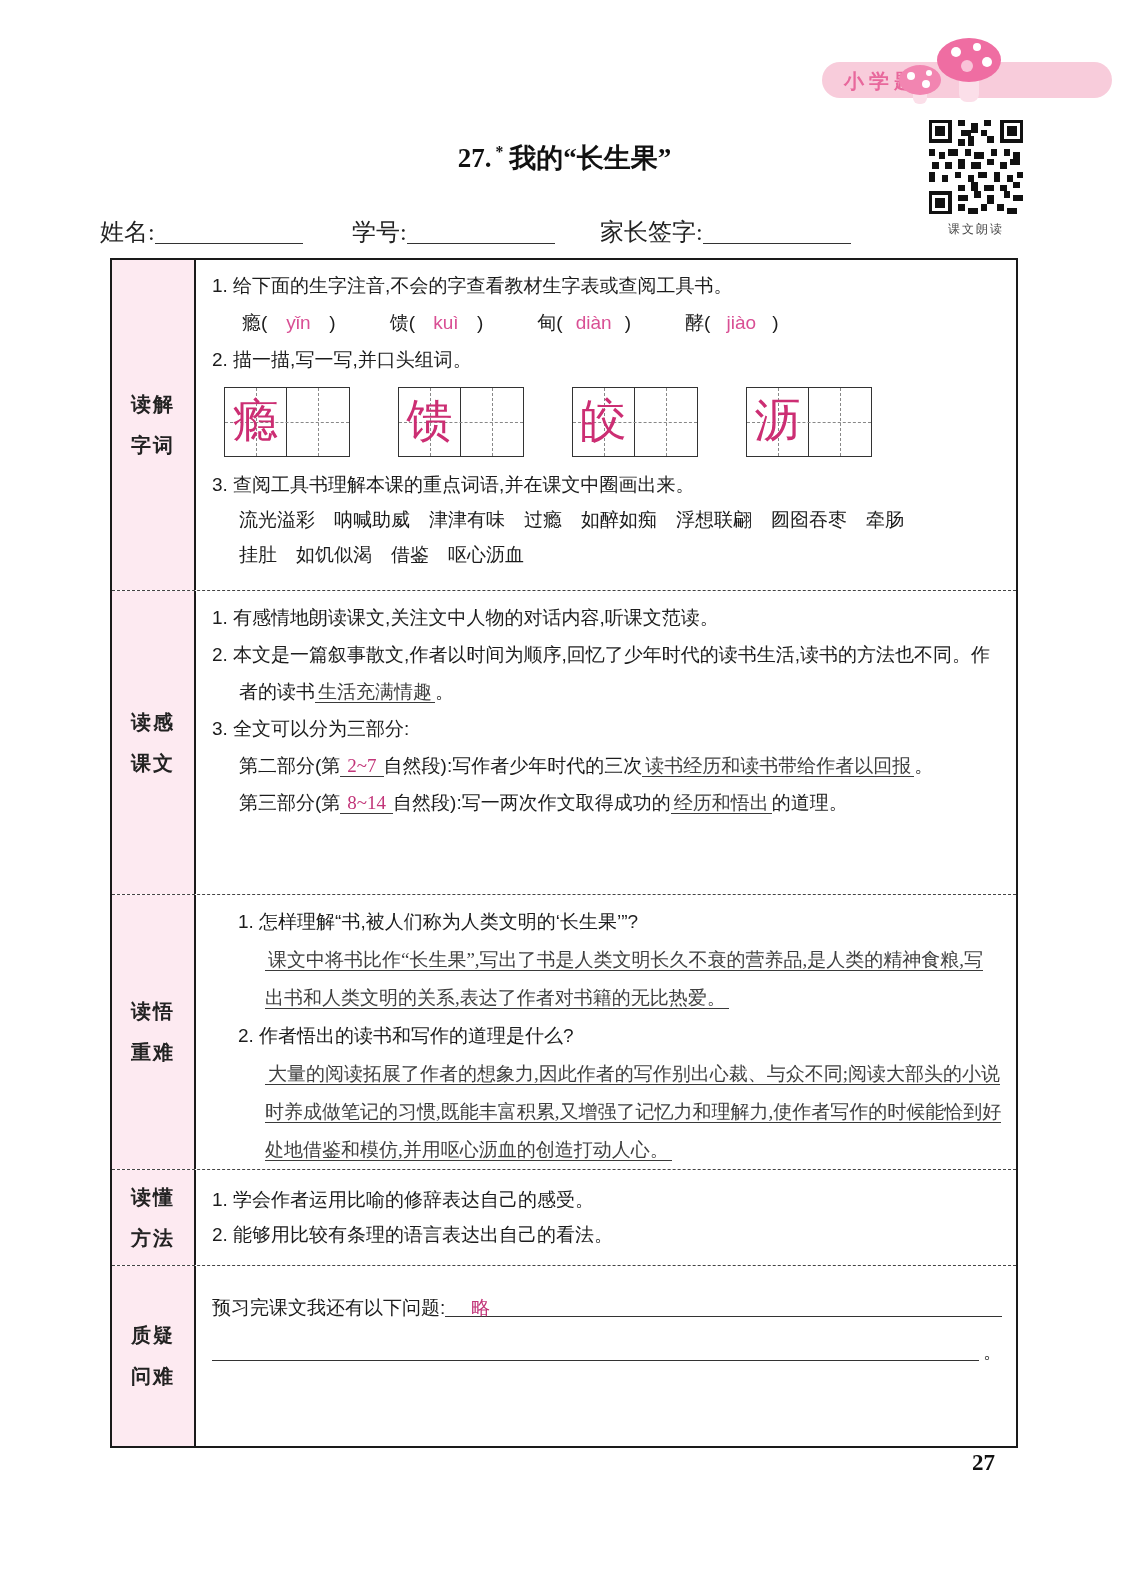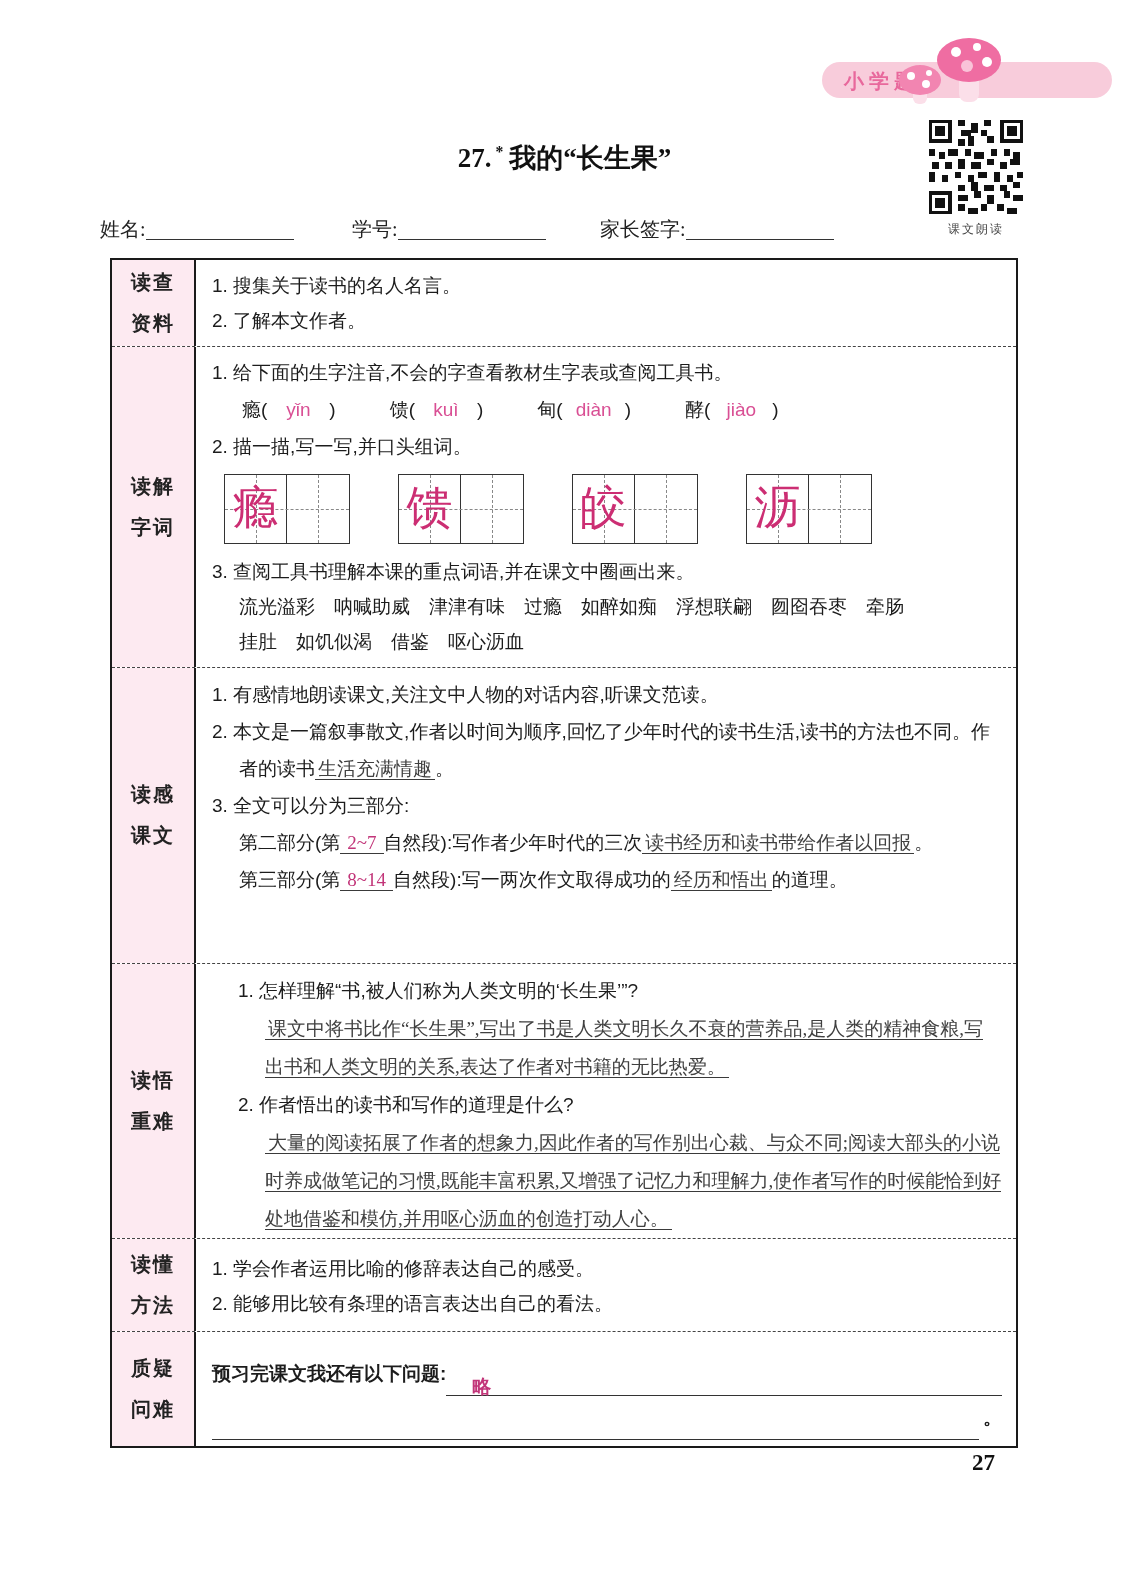--- a/index.html
+++ b/index.html
@@ -20,21 +20,21 @@
   
   .qr-wrap{position:absolute;left:929px;top:120px;width:94px;text-align:center;}
   .qr-caption{font-size:12px;color:#444;letter-spacing:2px;margin-top:3px;font-family:"Liberation Serif",serif;}
   
   .title{
     position:absolute;left:0;top:140px;width:1129px;text-align:center;
     font-family:"Liberation Serif",serif;font-weight:bold;font-size:27px;color:#111;
   }
   .title .star{vertical-align:super;font-size:58%;padding:0 6px 0 4px;}
   
-  .hdr-row{position:absolute;top:216px;left:0;width:1129px;height:34px;font-family:"Liberation Serif",serif;font-size:20px;color:#222;}
+  .hdr-row{position:absolute;top:216px;left:0;width:1129px;height:34px;font-family:"Liberation Serif",serif;font-size:24px;color:#222;}
   .hdr-field{position:absolute;top:0;}
   .hdr-line{display:inline-block;width:148px;border-bottom:1.6px solid #333;height:20px;vertical-align:-4px;}
   
   .sheet{
     position:absolute;left:110px;top:258px;width:908px;height:1190px;
     border:2px solid #1a1a1a;box-sizing:border-box;display:flex;flex-direction:column;
   }
   .section{display:flex;box-sizing:border-box;}
   .section + .section{border-top:1.6px dashed #444;}
   .labelcell{
@@ -62,21 +62,21 @@
   .tcell:first-child{border-right:1.4px solid #333;}
   .tcell::before{content:"";position:absolute;top:0;bottom:0;left:50%;border-left:1px dashed #888;}
   .tchar{
     position:absolute;left:0;right:0;top:50%;transform:translateY(-54%);
     text-align:center;font-size:46px;color:#cc2e73;font-family:"Liberation Serif",serif;z-index:2;
   }
   
   .s-reading .contentcell{line-height:37px;}
   .s-insight .contentcell{line-height:38px;padding-left:42px;}
   .s-question .contentcell{padding-top:20px;line-height:44px;font-size:19px;}
-  .qline{display:flex;align-items:flex-end;font-weight:bold;}
+  .qline{display:flex;}
   .qfill{flex:1;border-bottom:1.6px solid #333;height:30px;}
   .qans{color:#c23579;font-family:"Liberation Serif",serif;padding-left:26px;font-size:19px;}
   .qperiod{padding-left:4px;}
   .pagenum{
     position:absolute;left:972px;top:1450px;font-family:"Liberation Serif",serif;
     font-weight:bold;font-size:23px;color:#111;
   }
 </style>
 </head>
 <body>
@@ -173,30 +173,20 @@
   <span class="hdr-field" style="left:352px;">
     <span>学号:</span><span class="hdr-line"></span>
   </span>
   <span class="hdr-field" style="left:600px;">
     <span>家长签字:</span><span class="hdr-line"></span>
   </span>
 </div>
 
 <div class="sheet">
 
-  <div class="section" style="height:89px;">
-    <div class="labelcell">
-      <span>读查</span>
-      <span>资料</span>
-    </div>
-    <div class="contentcell">
-      <div class="item">1. 搜集关于读书的名人名言。</div>
-      <div class="item">2. 了解本文作者。</div>
-    </div>
-  </div>
 
   <div class="section" style="height:330px;">
     <div class="labelcell">
       <span>读解</span>
       <span>字词</span>
     </div>
     <div class="contentcell">
       <div class="item">1. 给下面的生字注音,不会的字查看教材生字表或查阅工具书。</div>
       <div class="pyrow">
         <span class="pygroup"><span>瘾</span><span>(</span><span class="py">yǐn</span><span>)</span></span>

